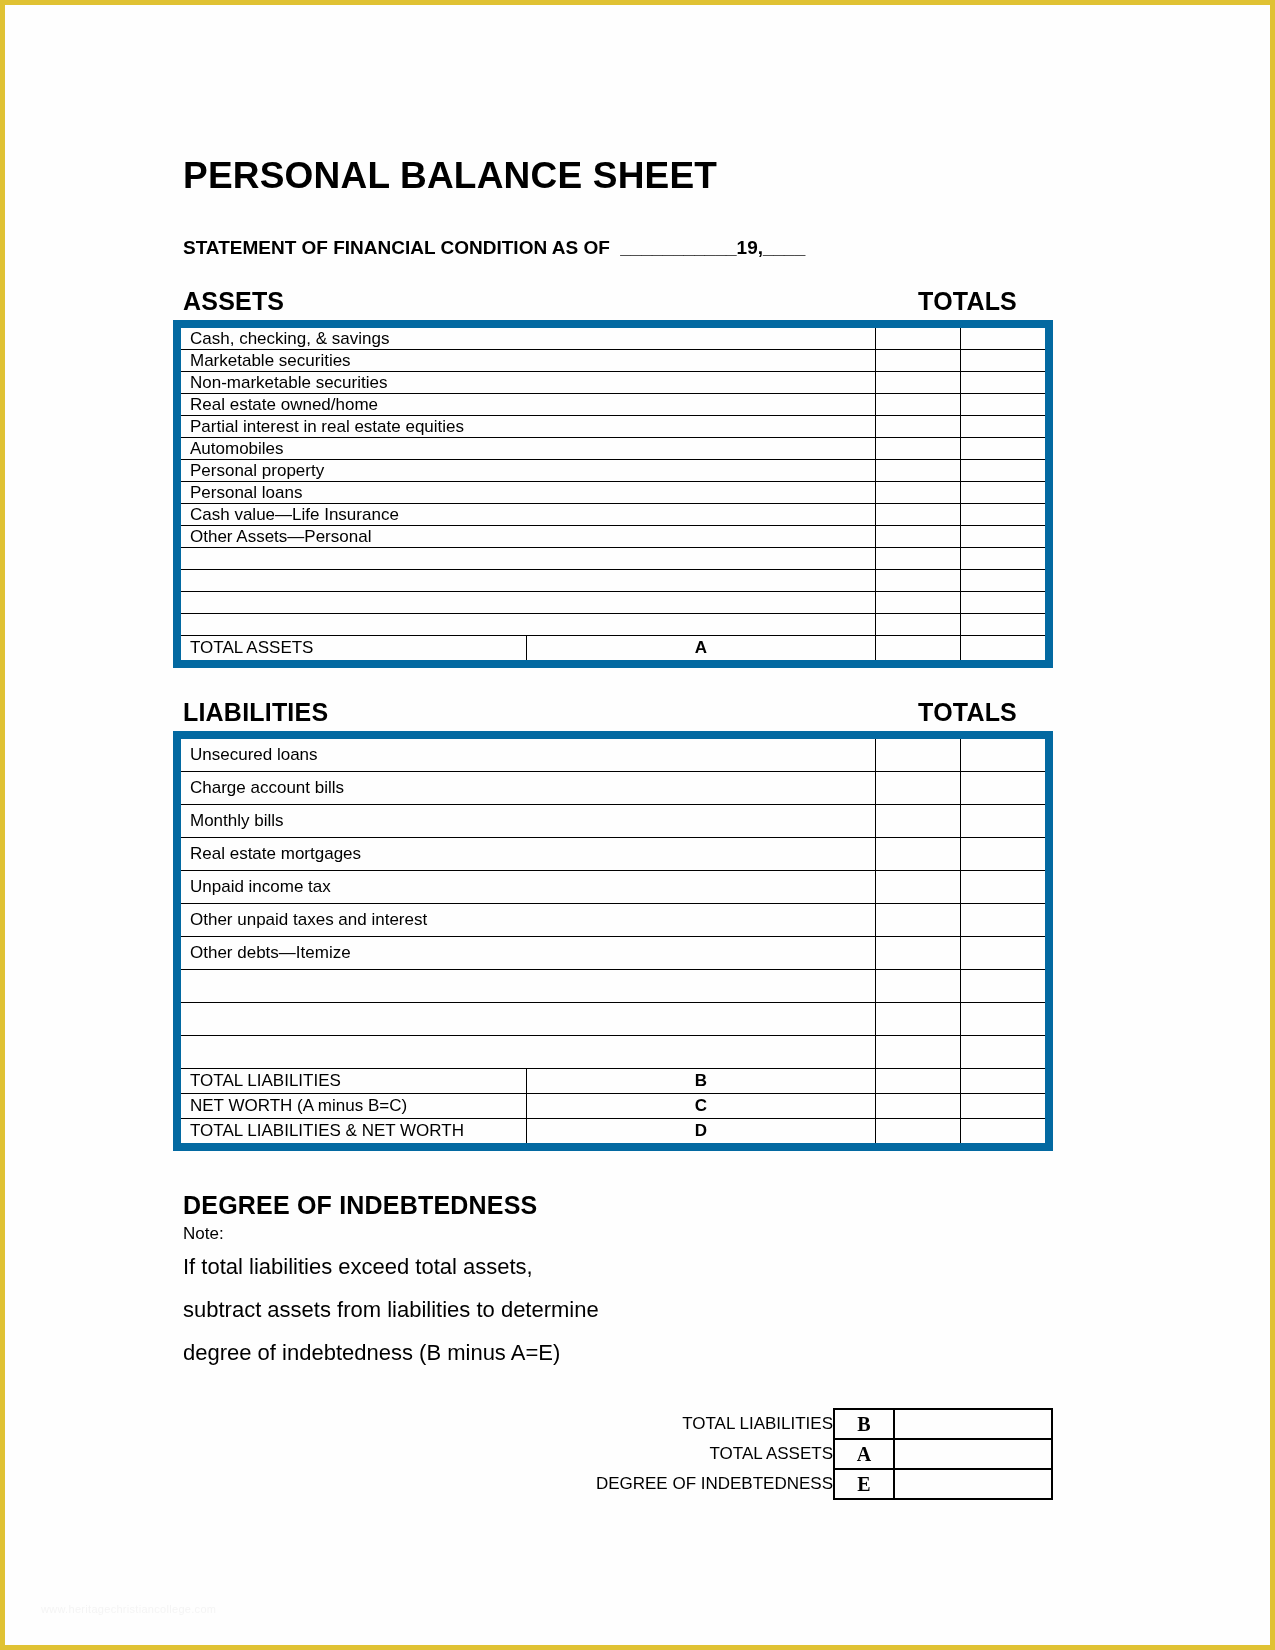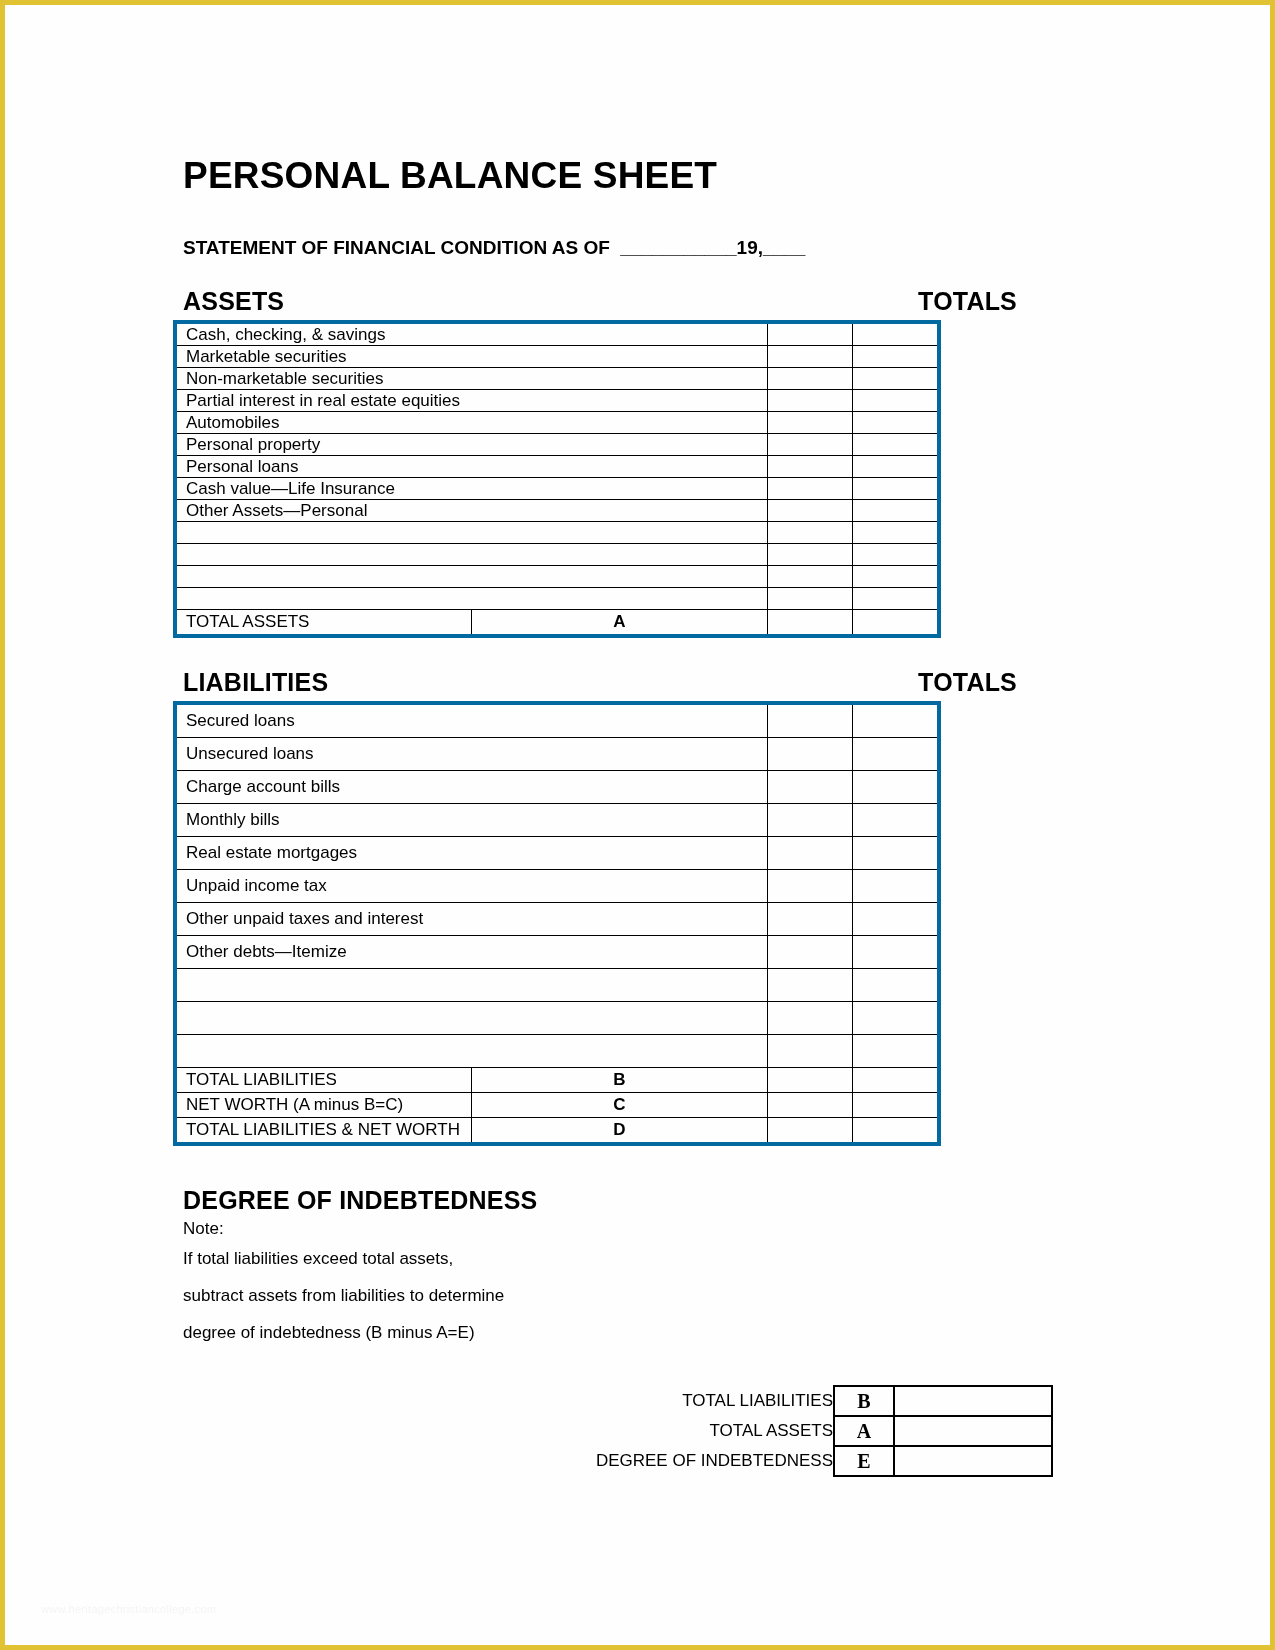--- a/index.html
+++ b/index.html
@@ -59,23 +59,23 @@
   }
   .section-head .sec-totals {
     font-size: 25px;
     font-weight: bold;
     letter-spacing: 0.2px;
     padding-right: 30px;
   }
 
   table.grid {
     border-collapse: collapse;
-    width: 768px;
+    width: 880px;
     table-layout: fixed;
-    border: 4px solid #0369a1;
+    border: 8px solid #0369a1;
   }
   table.grid td {
     border: 1px solid #000;
     padding: 0;
     height: 21px;
     vertical-align: middle;
   }
   table.grid td.label {
     font-size: 17px;
     padding-left: 9px;
@@ -111,21 +111,21 @@
   }
   .doi-note {
     width: 470px;
     margin-left: 10px;
   }
   .doi-note .note-label {
     font-size: 17px;
     margin-bottom: 10px;
   }
   .doi-note .note-line {
-    font-size: 17px;
+    font-size: 22px;
     margin-bottom: 17px;
     white-space: nowrap;
   }
   .doi-right {
     flex: 1;
     display: flex;
     flex-direction: column;
     align-items: flex-end;
     margin-top: 25px;
   }
@@ -200,20 +200,25 @@
             <td class="label" colspan="2">Marketable securities</td>
             <td class="amt1"></td>
             <td class="amt2"></td>
           </tr>
           <tr>
             <td class="label" colspan="2">Non-marketable securities</td>
             <td class="amt1"></td>
             <td class="amt2"></td>
           </tr>
           <tr>
+            <td class="label" colspan="2">Real estate owned/home</td>
+            <td class="amt1"></td>
+            <td class="amt2"></td>
+          </tr>
+          <tr>
             <td class="label" colspan="2">Partial interest in real estate equities</td>
             <td class="amt1"></td>
             <td class="amt2"></td>
           </tr>
           <tr>
             <td class="label" colspan="2">Automobiles</td>
             <td class="amt1"></td>
             <td class="amt2"></td>
           </tr>
           <tr>
@@ -265,25 +270,20 @@
         </tbody>
     </table>
 
     <div class="section-head" style="margin-top:30px;">
       <div class="sec-title">LIABILITIES</div>
       <div class="sec-totals">TOTALS</div>
     </div>
 
     <table class="grid">
       <tbody id="liabilities-body">
-          <tr class="tall">
-            <td class="label" colspan="2">Secured loans</td>
-            <td class="amt1"></td>
-            <td class="amt2"></td>
-          </tr>
           <tr class="tall">
             <td class="label" colspan="2">Unsecured loans</td>
             <td class="amt1"></td>
             <td class="amt2"></td>
           </tr>
           <tr class="tall">
             <td class="label" colspan="2">Charge account bills</td>
             <td class="amt1"></td>
             <td class="amt2"></td>
           </tr>

